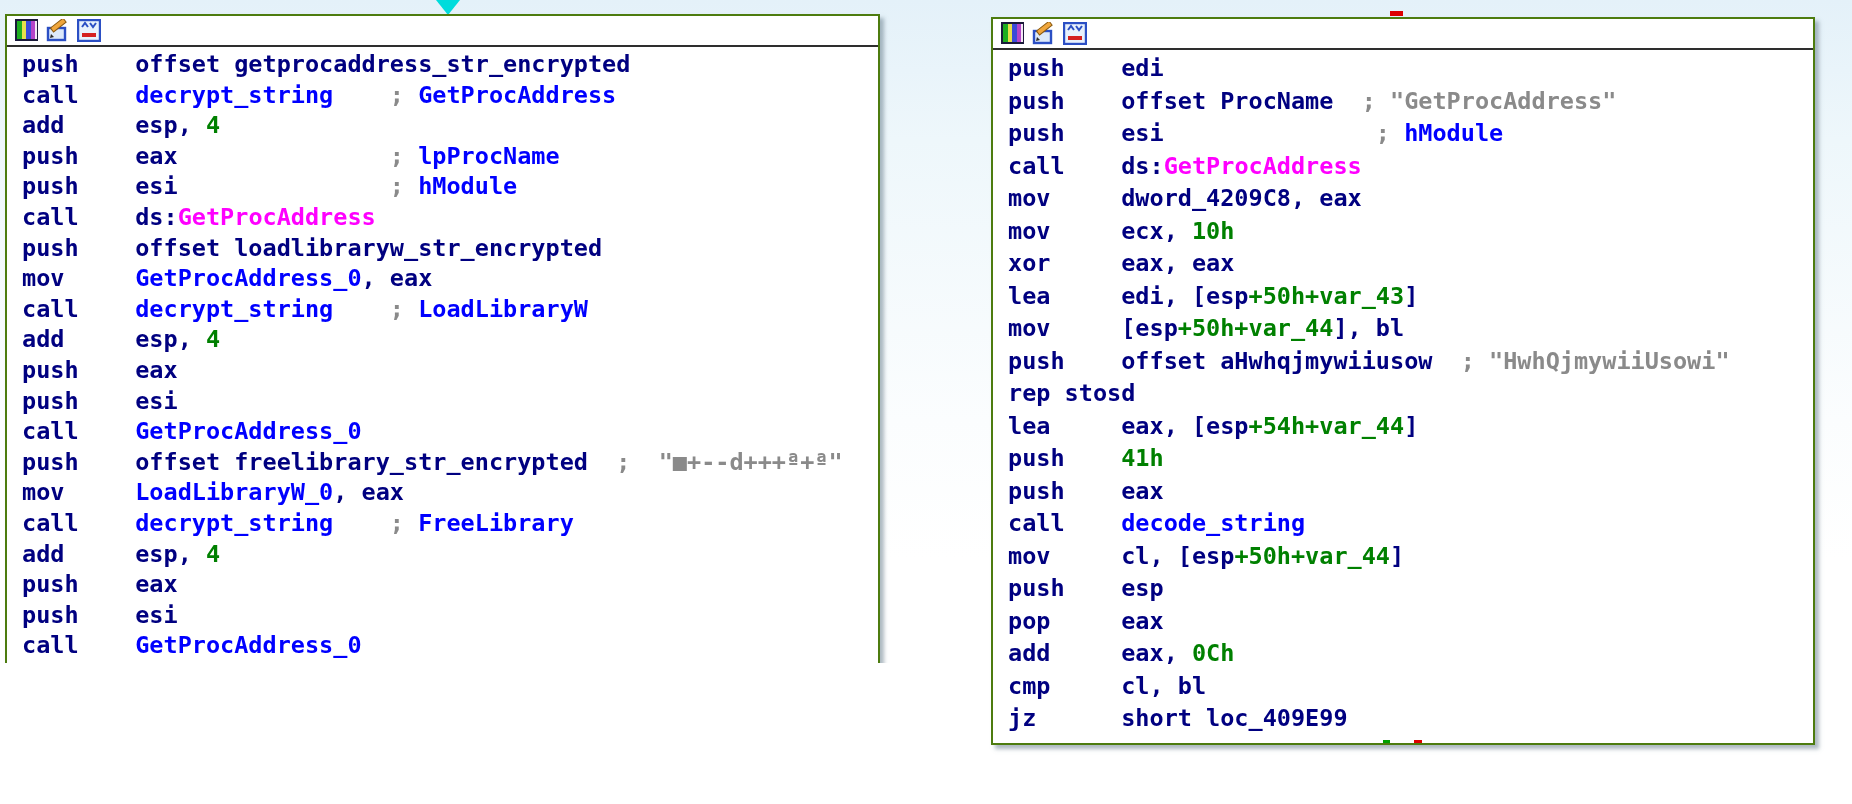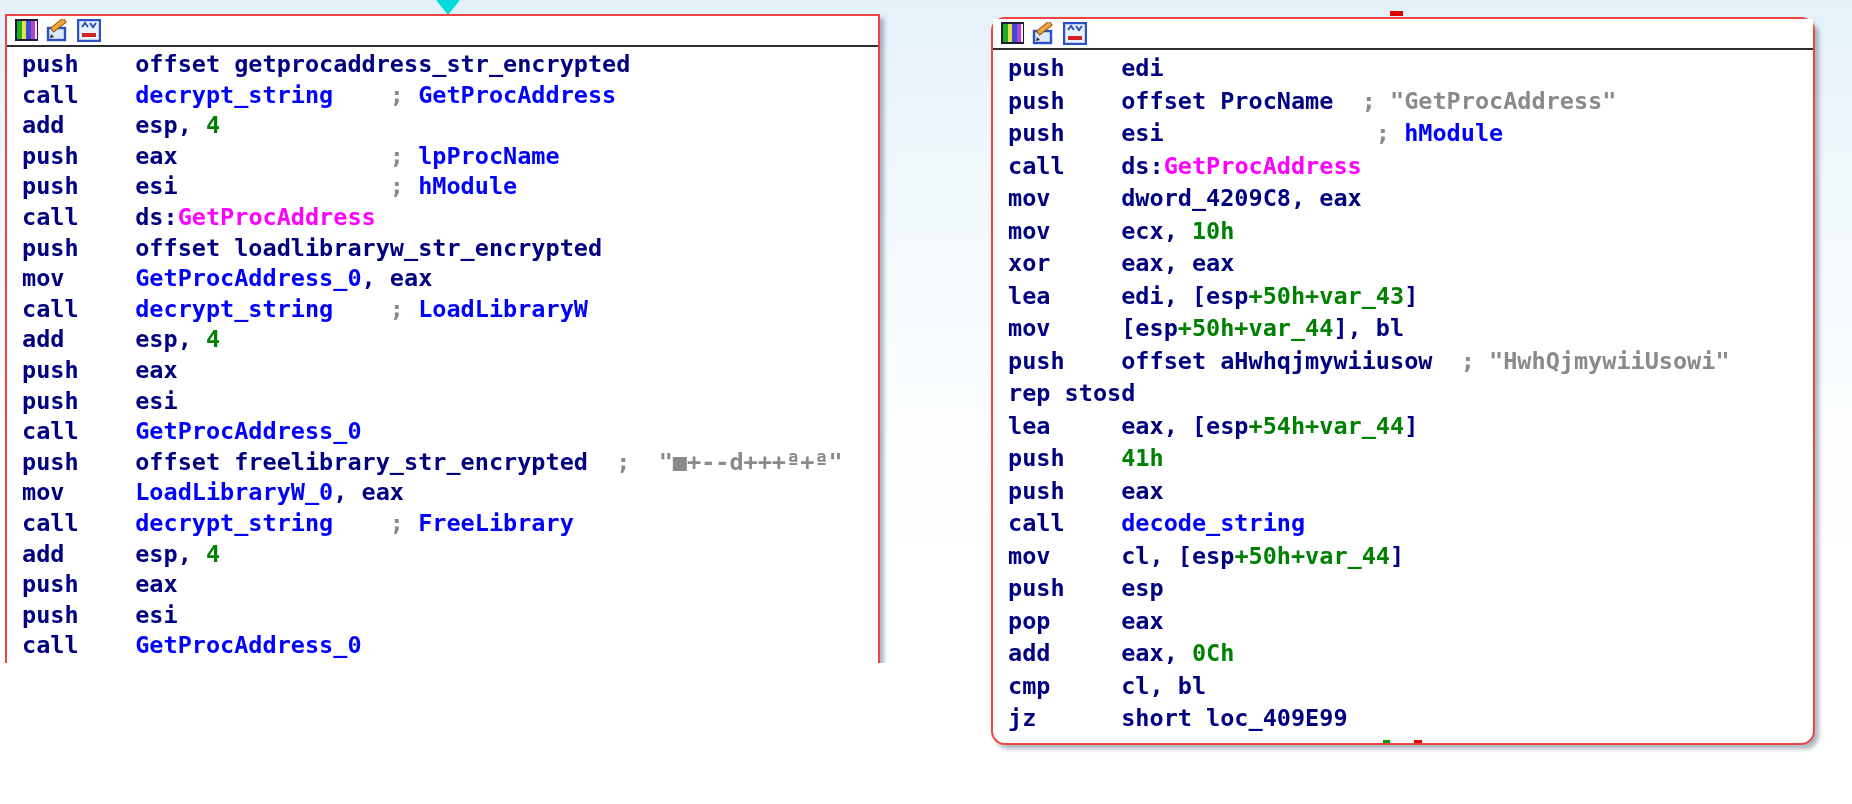--- a/index.html
+++ b/index.html
@@ -4,21 +4,21 @@
 <style>
   html,body{margin:0;padding:0;}
   body{
     width:1852px;height:804px;position:relative;overflow:hidden;
     background:linear-gradient(180deg,#e4f1f9 0px,#eef7fb 140px,#fbfdfe 420px,#ffffff 560px);
     font-family:"DejaVu Sans Mono","Liberation Mono",monospace;
   }
   .clip{position:absolute;overflow:hidden;}
   .node{
     position:absolute;background:#ffffff;
-    border:2px solid #ef4444;
+    border:2px solid #4d7c0f;
     box-shadow:4px 4px 4px rgba(105,128,142,0.55);
   }
   .titlebar{
     height:27px;border-bottom:2px solid #2e2e2e;
     display:flex;align-items:center;gap:7px;padding:1px 6px 1px 8px;
     background:#ffffff;
   }
   .tb-icon{width:24px;height:23px;display:inline-block;cursor:pointer;}
   .code{
     font-weight:bold;font-size:23.5px;white-space:pre;
@@ -71,21 +71,21 @@
           <polyline points="5,8 8,4 11,8" fill="none" stroke="#2b4fc4" stroke-width="2"></polyline>
           <polyline points="13,4 16,8 19,4" fill="none" stroke="#2b4fc4" stroke-width="2"></polyline>
           <rect x="5" y="14" width="14" height="4" fill="#d42020"></rect>
         </svg>
       </span>
     </div>
     <div class="code code-left"><div class="asm-line"><span class="sn">push    offset getprocaddress_str_encrypted</span></div><div class="asm-line"><span class="sn">call    </span><span class="sb">decrypt_string</span><span class="sc">    ; </span><span class="sb">GetProcAddress</span></div><div class="asm-line"><span class="sn">add     esp, </span><span class="sg">4</span></div><div class="asm-line"><span class="sn">push    eax</span><span class="sc">               ; </span><span class="sb">lpProcName</span></div><div class="asm-line"><span class="sn">push    esi</span><span class="sc">               ; </span><span class="sb">hModule</span></div><div class="asm-line"><span class="sn">call    ds:</span><span class="sm">GetProcAddress</span></div><div class="asm-line"><span class="sn">push    offset loadlibraryw_str_encrypted</span></div><div class="asm-line"><span class="sn">mov     </span><span class="sb">GetProcAddress_0</span><span class="sn">, eax</span></div><div class="asm-line"><span class="sn">call    </span><span class="sb">decrypt_string</span><span class="sc">    ; </span><span class="sb">LoadLibraryW</span></div><div class="asm-line"><span class="sn">add     esp, </span><span class="sg">4</span></div><div class="asm-line"><span class="sn">push    eax</span></div><div class="asm-line"><span class="sn">push    esi</span></div><div class="asm-line"><span class="sn">call    </span><span class="sb">GetProcAddress_0</span></div><div class="asm-line"><span class="sn">push    offset freelibrary_str_encrypted</span><span class="sc">  ;  </span><span class="sc">"■+--d+++ª+ª"</span></div><div class="asm-line"><span class="sn">mov     </span><span class="sb">LoadLibraryW_0</span><span class="sn">, eax</span></div><div class="asm-line"><span class="sn">call    </span><span class="sb">decrypt_string</span><span class="sc">    ; </span><span class="sb">FreeLibrary</span></div><div class="asm-line"><span class="sn">add     esp, </span><span class="sg">4</span></div><div class="asm-line"><span class="sn">push    eax</span></div><div class="asm-line"><span class="sn">push    esi</span></div><div class="asm-line"><span class="sn">call    </span><span class="sb">GetProcAddress_0</span></div></div>
   </div>
 </div>
 
-<div class="node" style="left:991px;top:17px;width:820px;height:724px;border-radius:14px;">
+<div class="node" style="left:991px;top:17px;width:820px;height:724px;">
   <div class="titlebar">
     <span class="tb-icon">
       <svg width="24" height="23" viewBox="0 0 24 23">
         <rect x="1" y="1" width="21" height="20" fill="#ffffff" stroke="#1a1a3a" stroke-width="2"></rect>
         <rect x="2" y="2" width="5" height="18" fill="#1fae1f"></rect>
         <rect x="7" y="2" width="4" height="18" fill="#e8e04a"></rect>
         <rect x="11" y="2" width="5" height="18" fill="#3b4bd8"></rect>
         <rect x="16" y="2" width="4" height="18" fill="#b544c8"></rect>
         <rect x="20" y="2" width="2" height="18" fill="#f3e6f5"></rect>
       </svg>

